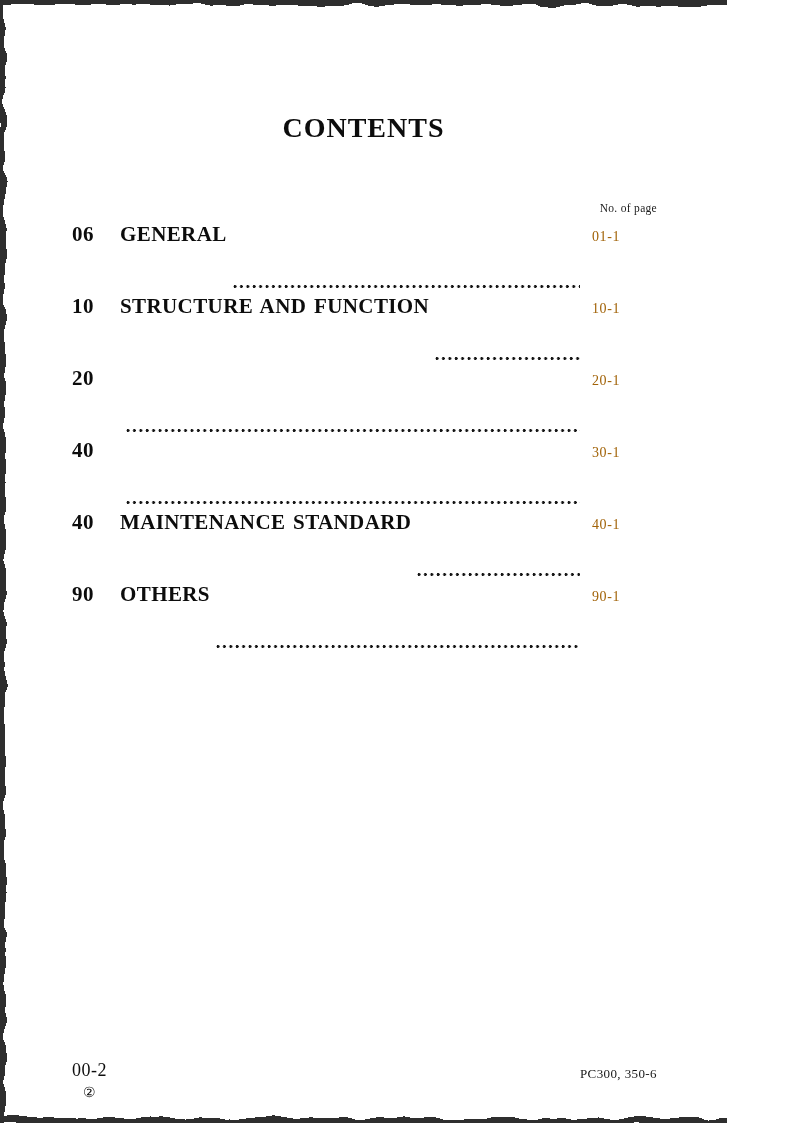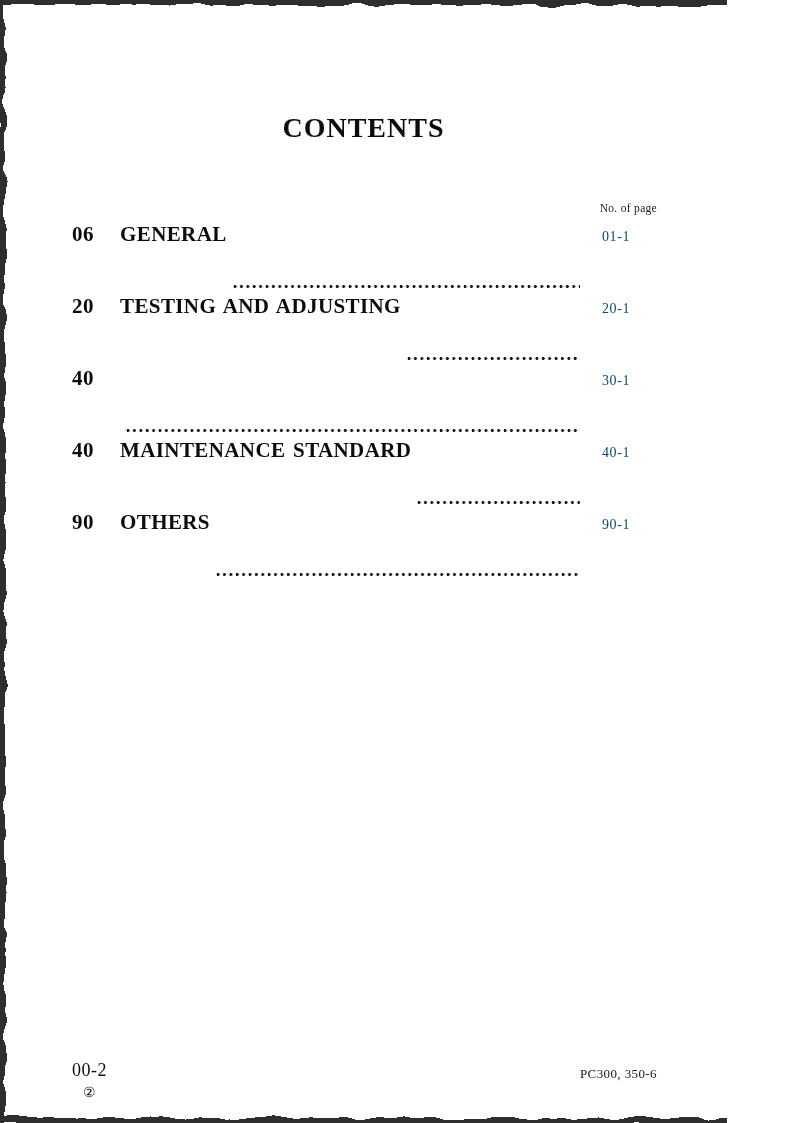--- a/index.html
+++ b/index.html
@@ -76,24 +76,24 @@
     align-self: flex-end;
     height: 5px;
     margin: 0 12px 5px 6px;
     background-image: radial-gradient(circle at 2px 2.5px, #141414 1.25px, transparent 1.7px);
     background-size: 6.4px 5px;
     background-repeat: repeat-x;
   }
   .toc-page {
     flex: 0 0 auto;
     min-width: 38px;
-    text-align: right;
+    text-align: left;
     font-size: 14px;
     letter-spacing: 0.6px;
-    color: #0c4a6e;
+    color: #a16207;
   }
   .watermark {
     position: absolute;
     top: 319px;
     left: 247px;
     font-size: 27px;
     font-weight: 400;
     letter-spacing: 0.3px;
     color: #404040;
     z-index: 2;
@@ -141,24 +141,29 @@
 
   <div class="toc">
 
     <div class="toc-row">
       <span class="toc-sec">06</span>
       <span class="toc-title">GENERAL</span>
       <span class="toc-leader"></span>
       <span class="toc-page">01-1</span>
     </div>
 
+    <div class="toc-row">
+      <span class="toc-sec">10</span>
+      <span class="toc-title">STRUCTURE AND FUNCTION</span>
+      <span class="toc-leader"></span>
+      <span class="toc-page">10-1</span>
+    </div>
 
     <div class="toc-row">
       <span class="toc-sec">20</span>
-      <span class="toc-title">TESTING AND ADJUSTING</span>
       <span class="toc-leader"></span>
       <span class="toc-page">20-1</span>
     </div>
 
     <div class="toc-row">
       <span class="toc-sec">40</span>
       <span class="toc-leader"></span>
       <span class="toc-page">30-1</span>
     </div>
 

